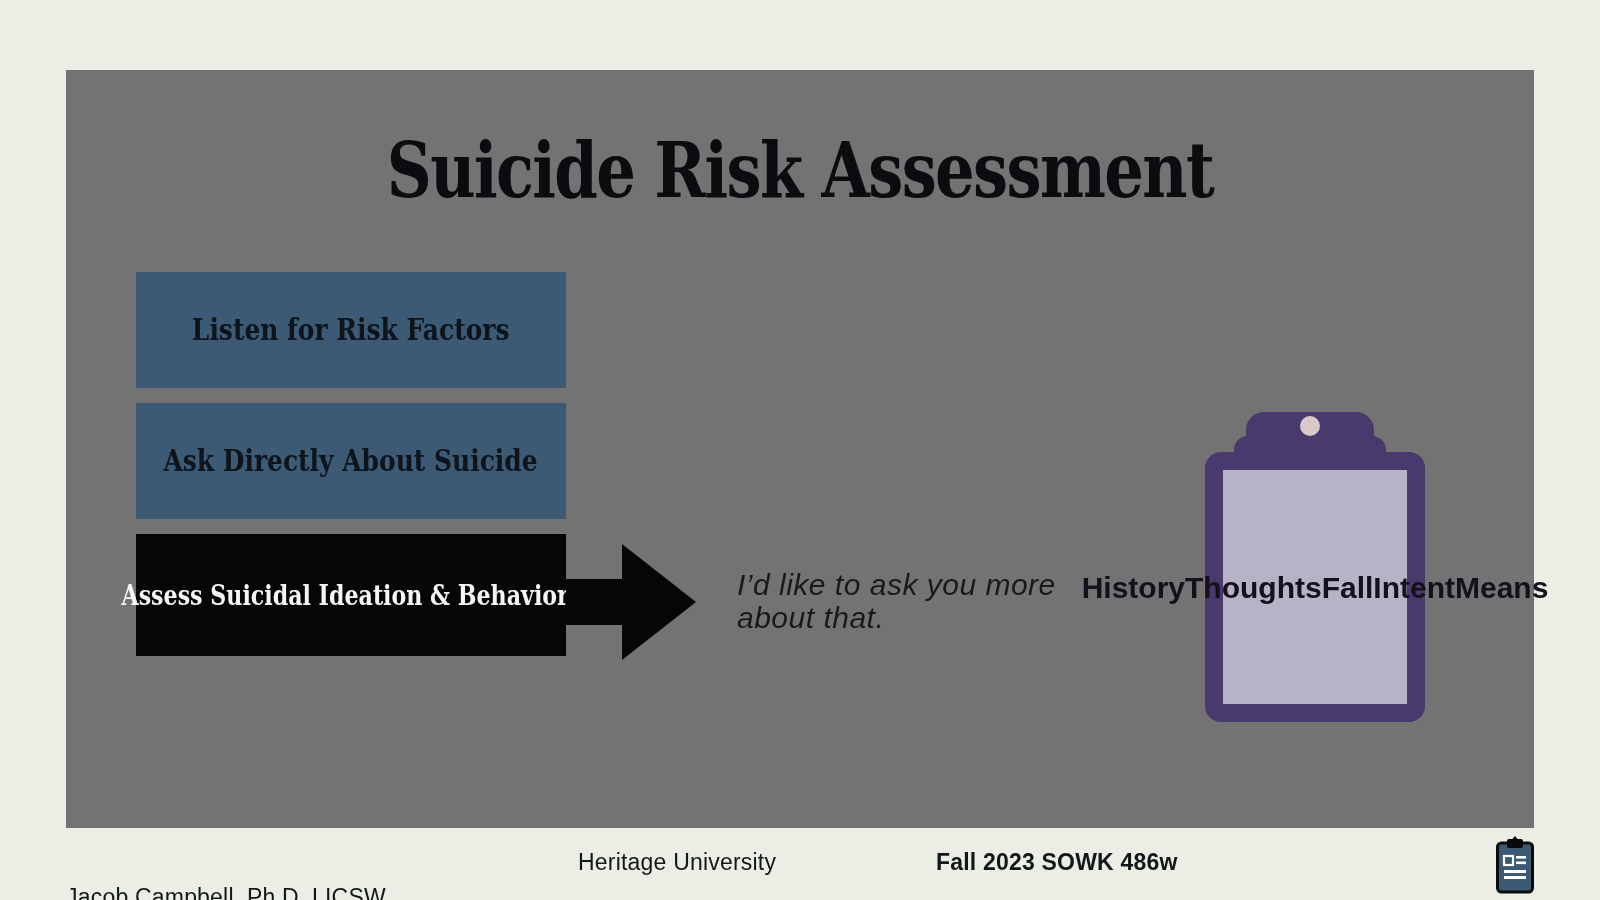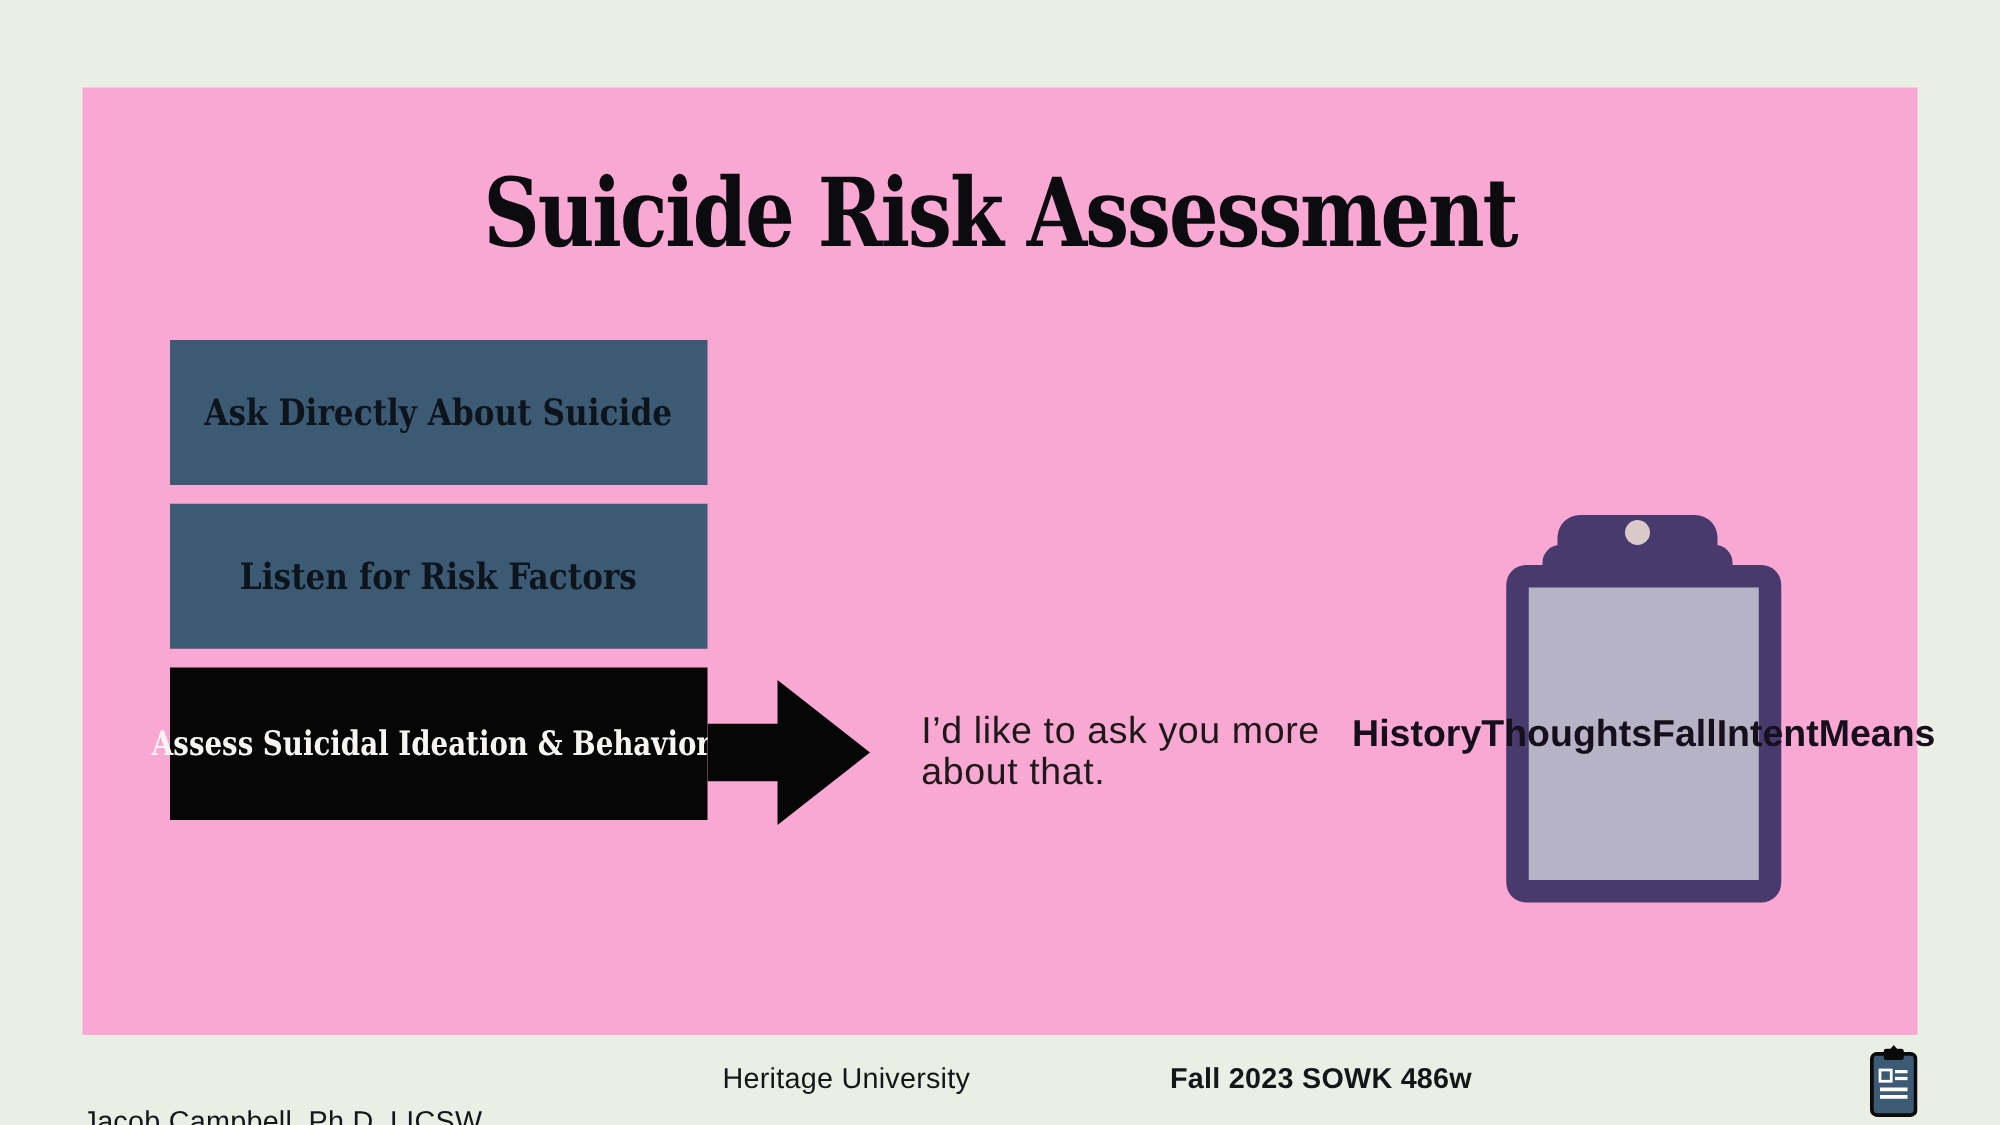--- a/index.html
+++ b/index.html
@@ -8,21 +8,21 @@
     position:relative;
     background:#ebeee4;
     font-family:"Liberation Sans", sans-serif;
     overflow:hidden;
   }
 
   
   .slide {
     position:absolute; left:66px; top:70px;
     width:1468px; height:758px;
-    background:#f9a8d4;
+    background:#737373;
   }
 
   .slide-title {
     position:absolute; top:56px; left:0; width:100%;
     text-align:center;
     font-family:"DejaVu Serif", serif;
     font-weight:700;
     font-size:76px;
     color:#0b0b10;
     letter-spacing:-2px;
@@ -58,20 +58,21 @@
     position:absolute; left:500px; top:474px;
     width:130px; height:116px;
   }
 
   
   .quote {
     position:absolute; left:671px; top:498px; width:392px;
     font-size:30px; line-height:33px;
     color:#1d1919;
     letter-spacing:0.5px;
+    font-style:italic;
   }
 
   
   .clipboard { position:absolute; }
   .clip-main {
     position:absolute; left:1180px; top:342px;
     width:128px; height:60px;
     background:#493a6d;
     border-radius:18px 18px 0 0;
   }
@@ -130,24 +131,24 @@
 </style>
 </head>
 <body>
 
 <div class="slide">
 
   <h1 class="slide-title">Suicide Risk Assessment</h1>
 
   <div class="steps">
     <div class="step step-blue">
-      <span class="step-label">Ask Directly About Suicide</span>
+      <span class="step-label">Listen for Risk Factors</span>
     </div>
     <div class="step step-blue">
-      <span class="step-label">Listen for Risk Factors</span>
+      <span class="step-label">Ask Directly About Suicide</span>
     </div>
     <div class="step step-black">
       <span class="step-label">Assess Suicidal Ideation &amp; Behaviors</span>
     </div>
   </div>
 
   <svg class="flow-arrow" viewBox="0 0 130 116" xmlns="http://www.w3.org/2000/svg">
     <polygon points="0,35 56,35 56,0 130,58 56,116 56,81 0,81" fill="#060606"></polygon>
   </svg>
 

